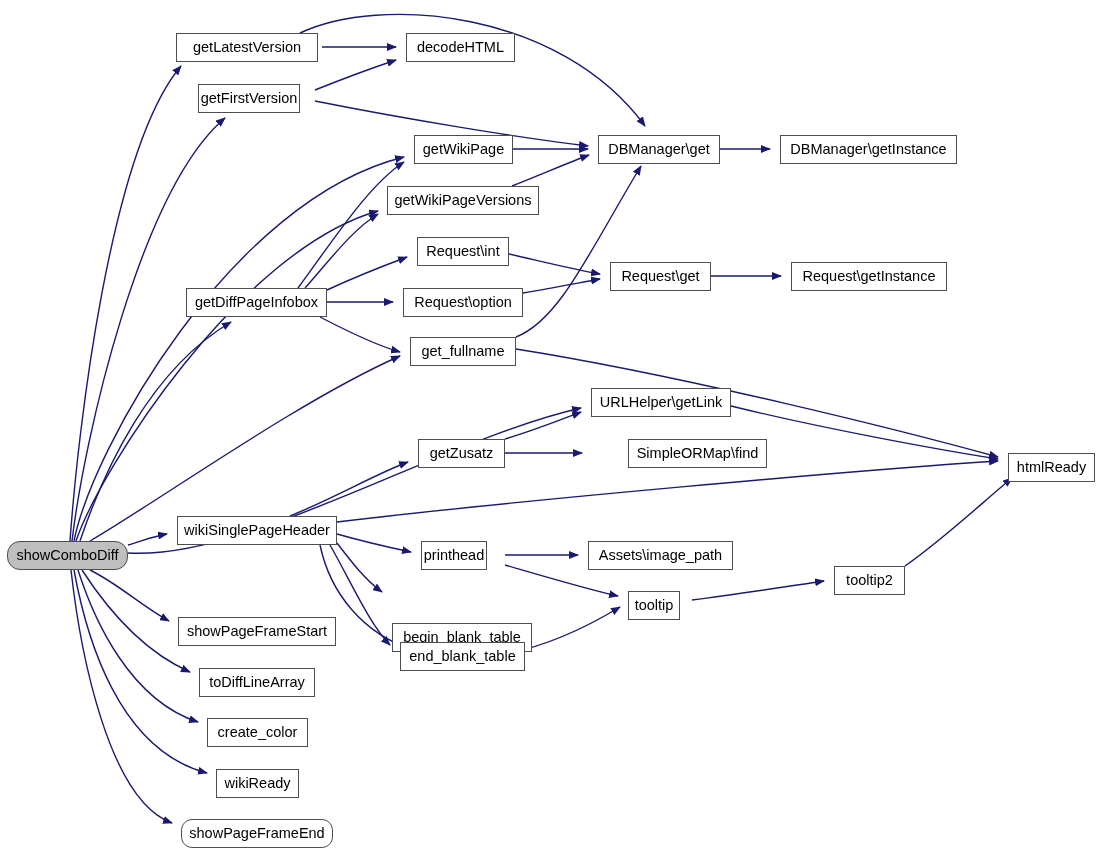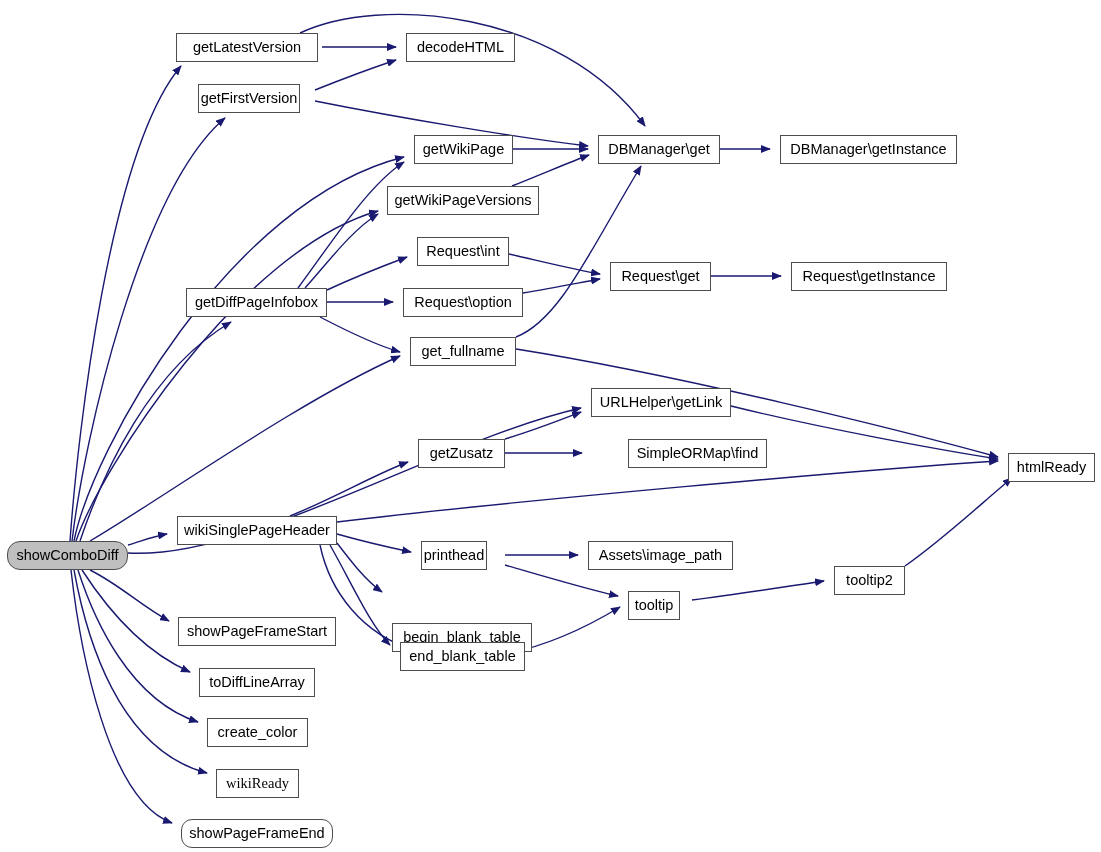--- a/index.html
+++ b/index.html
@@ -180,20 +180,20 @@
       </div>
       <div class="node" style="left: 178px; top: 617px; width: 158px; height: 29px;">
         <span class="node-label">showPageFrameStart</span>
       </div>
       <div class="node" style="left: 199px; top: 668px; width: 116px; height: 29px;">
         <span class="node-label">toDiffLineArray</span>
       </div>
       <div class="node" style="left: 207px; top: 718px; width: 101px; height: 29px;">
         <span class="node-label">create_color</span>
       </div>
-      <div class="node" style="left: 216px; top: 769px; width: 83px; height: 29px; font-family: Liberation Serif, serif;">
+      <div class="node" style="left: 216px; top: 769px; width: 83px; height: 29px;">
         <span class="node-label">wikiReady</span>
       </div>
       <div class="node" style="left: 181px; top: 819px; width: 152px; height: 29px; border-radius: 11px;">
         <span class="node-label">showPageFrameEnd</span>
       </div>
     </div>
 </div>
 
 </body></html>

